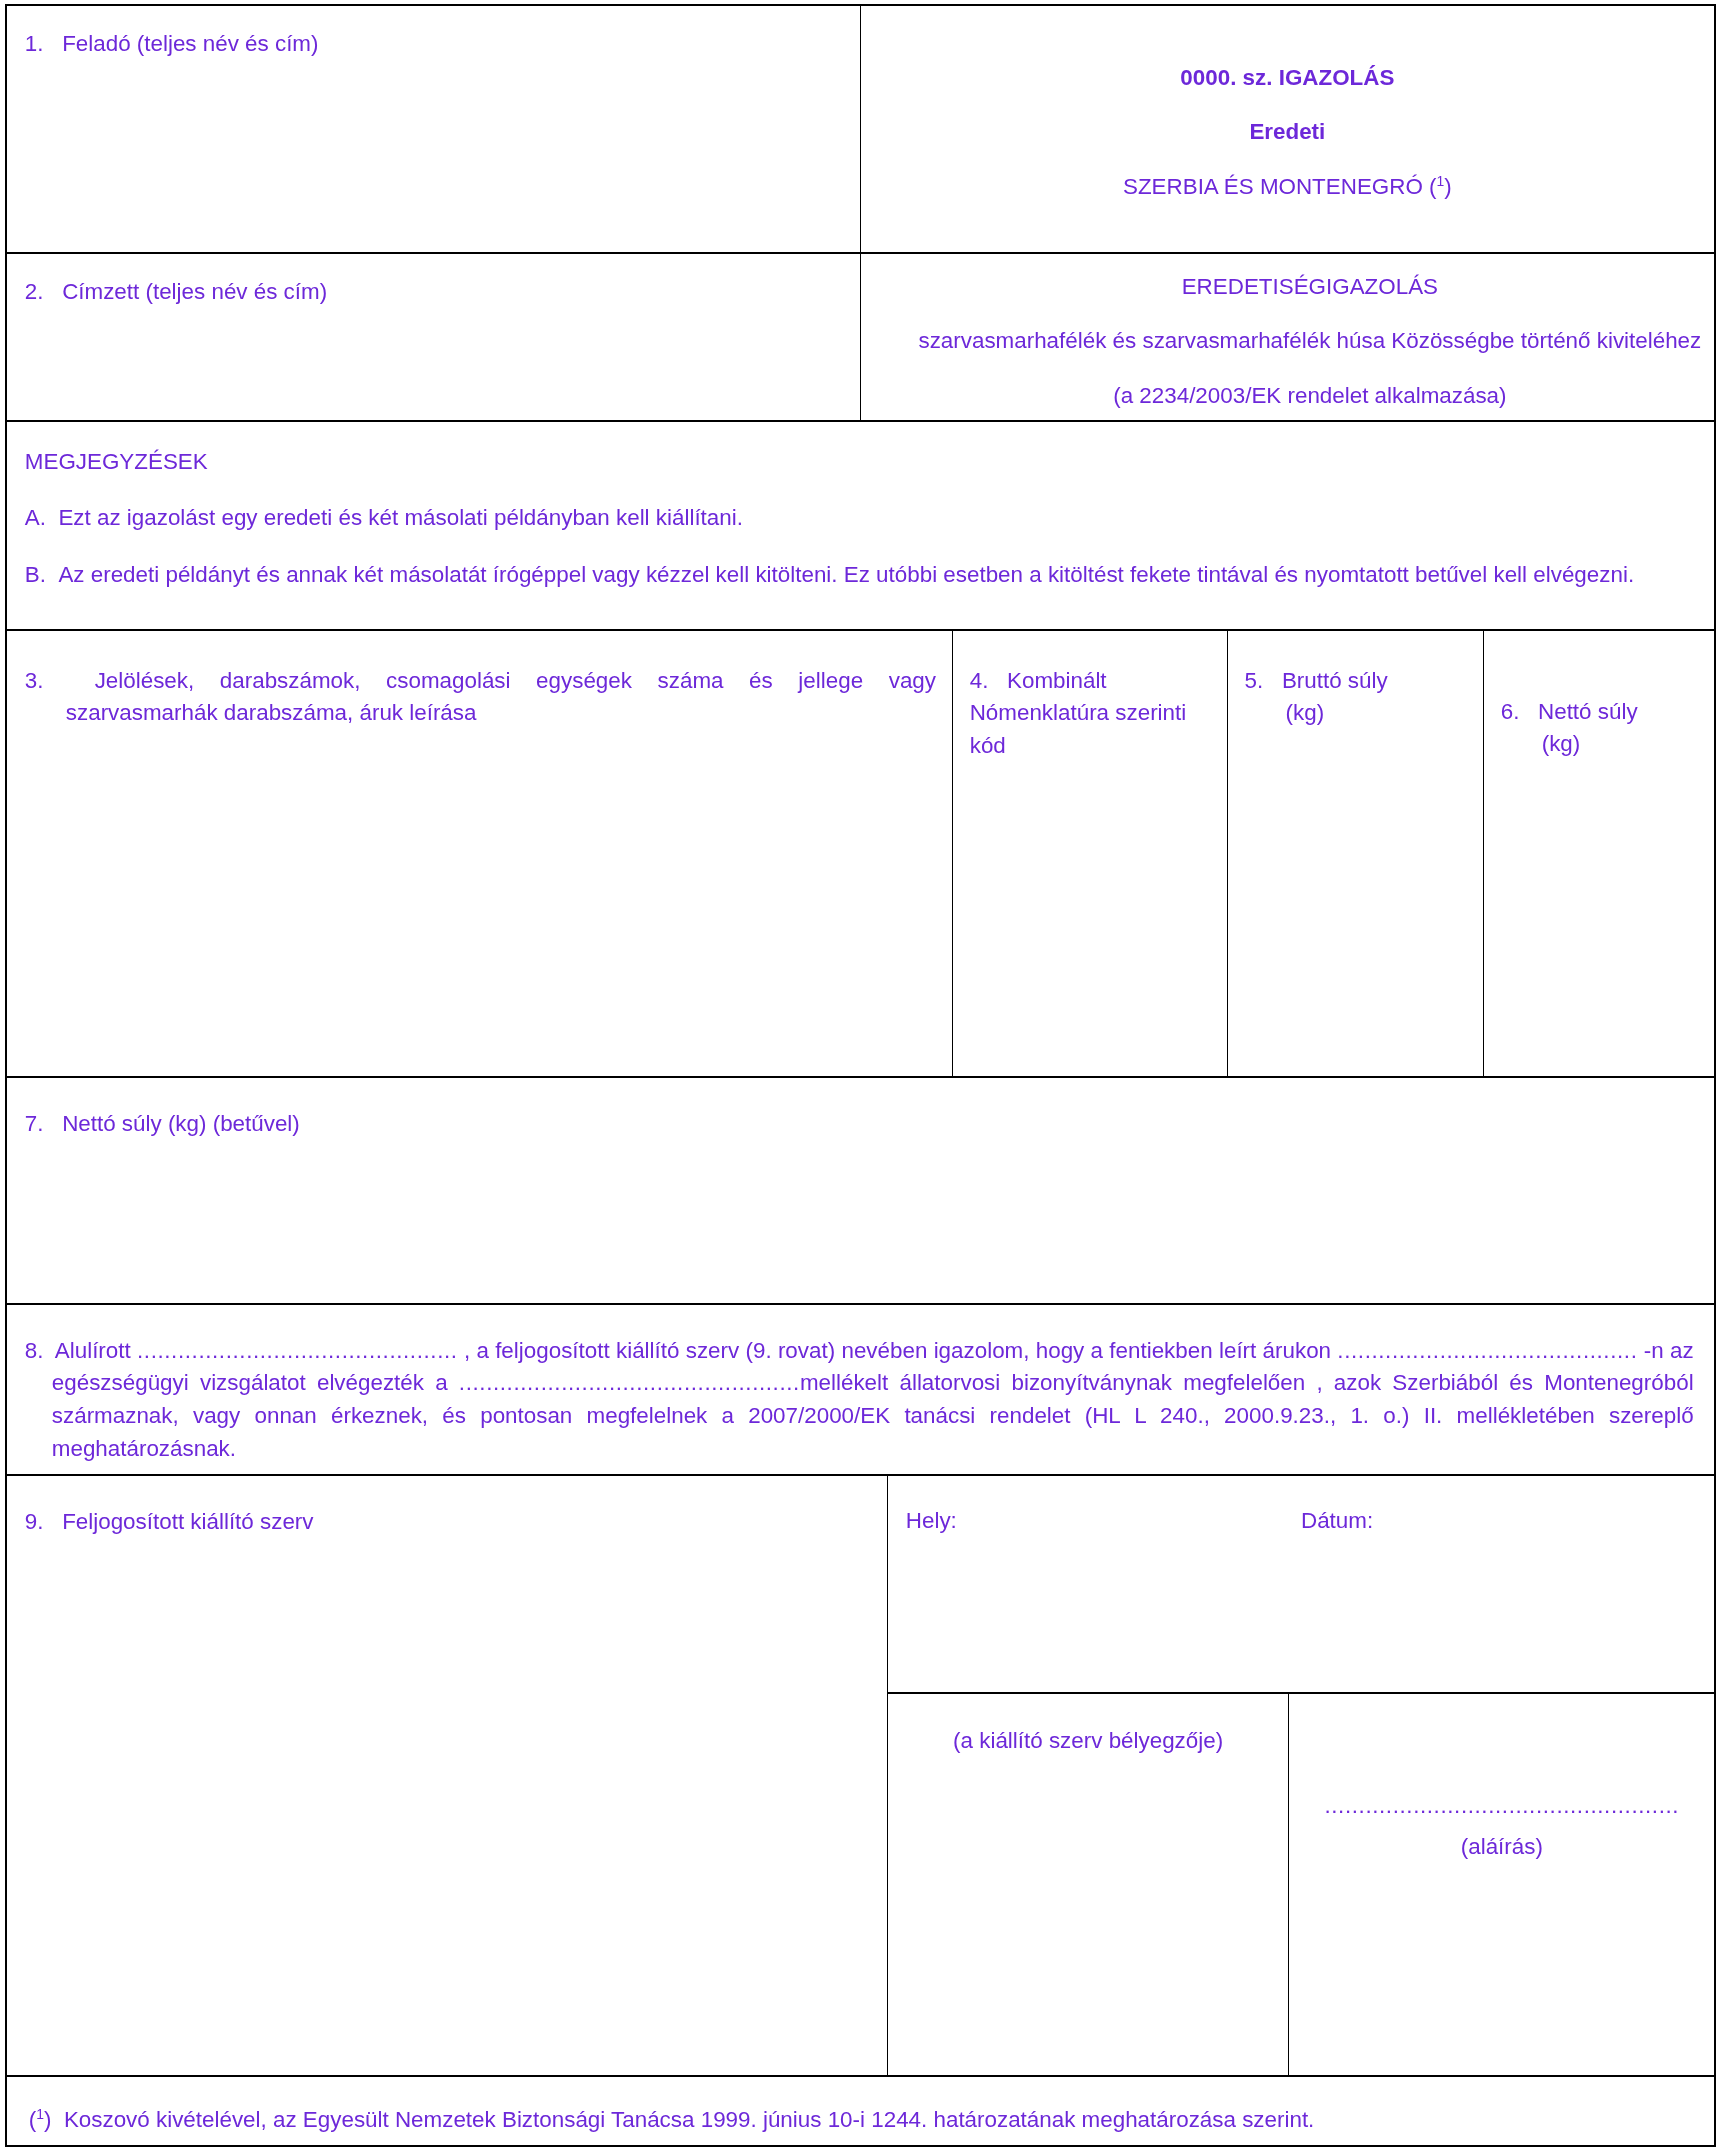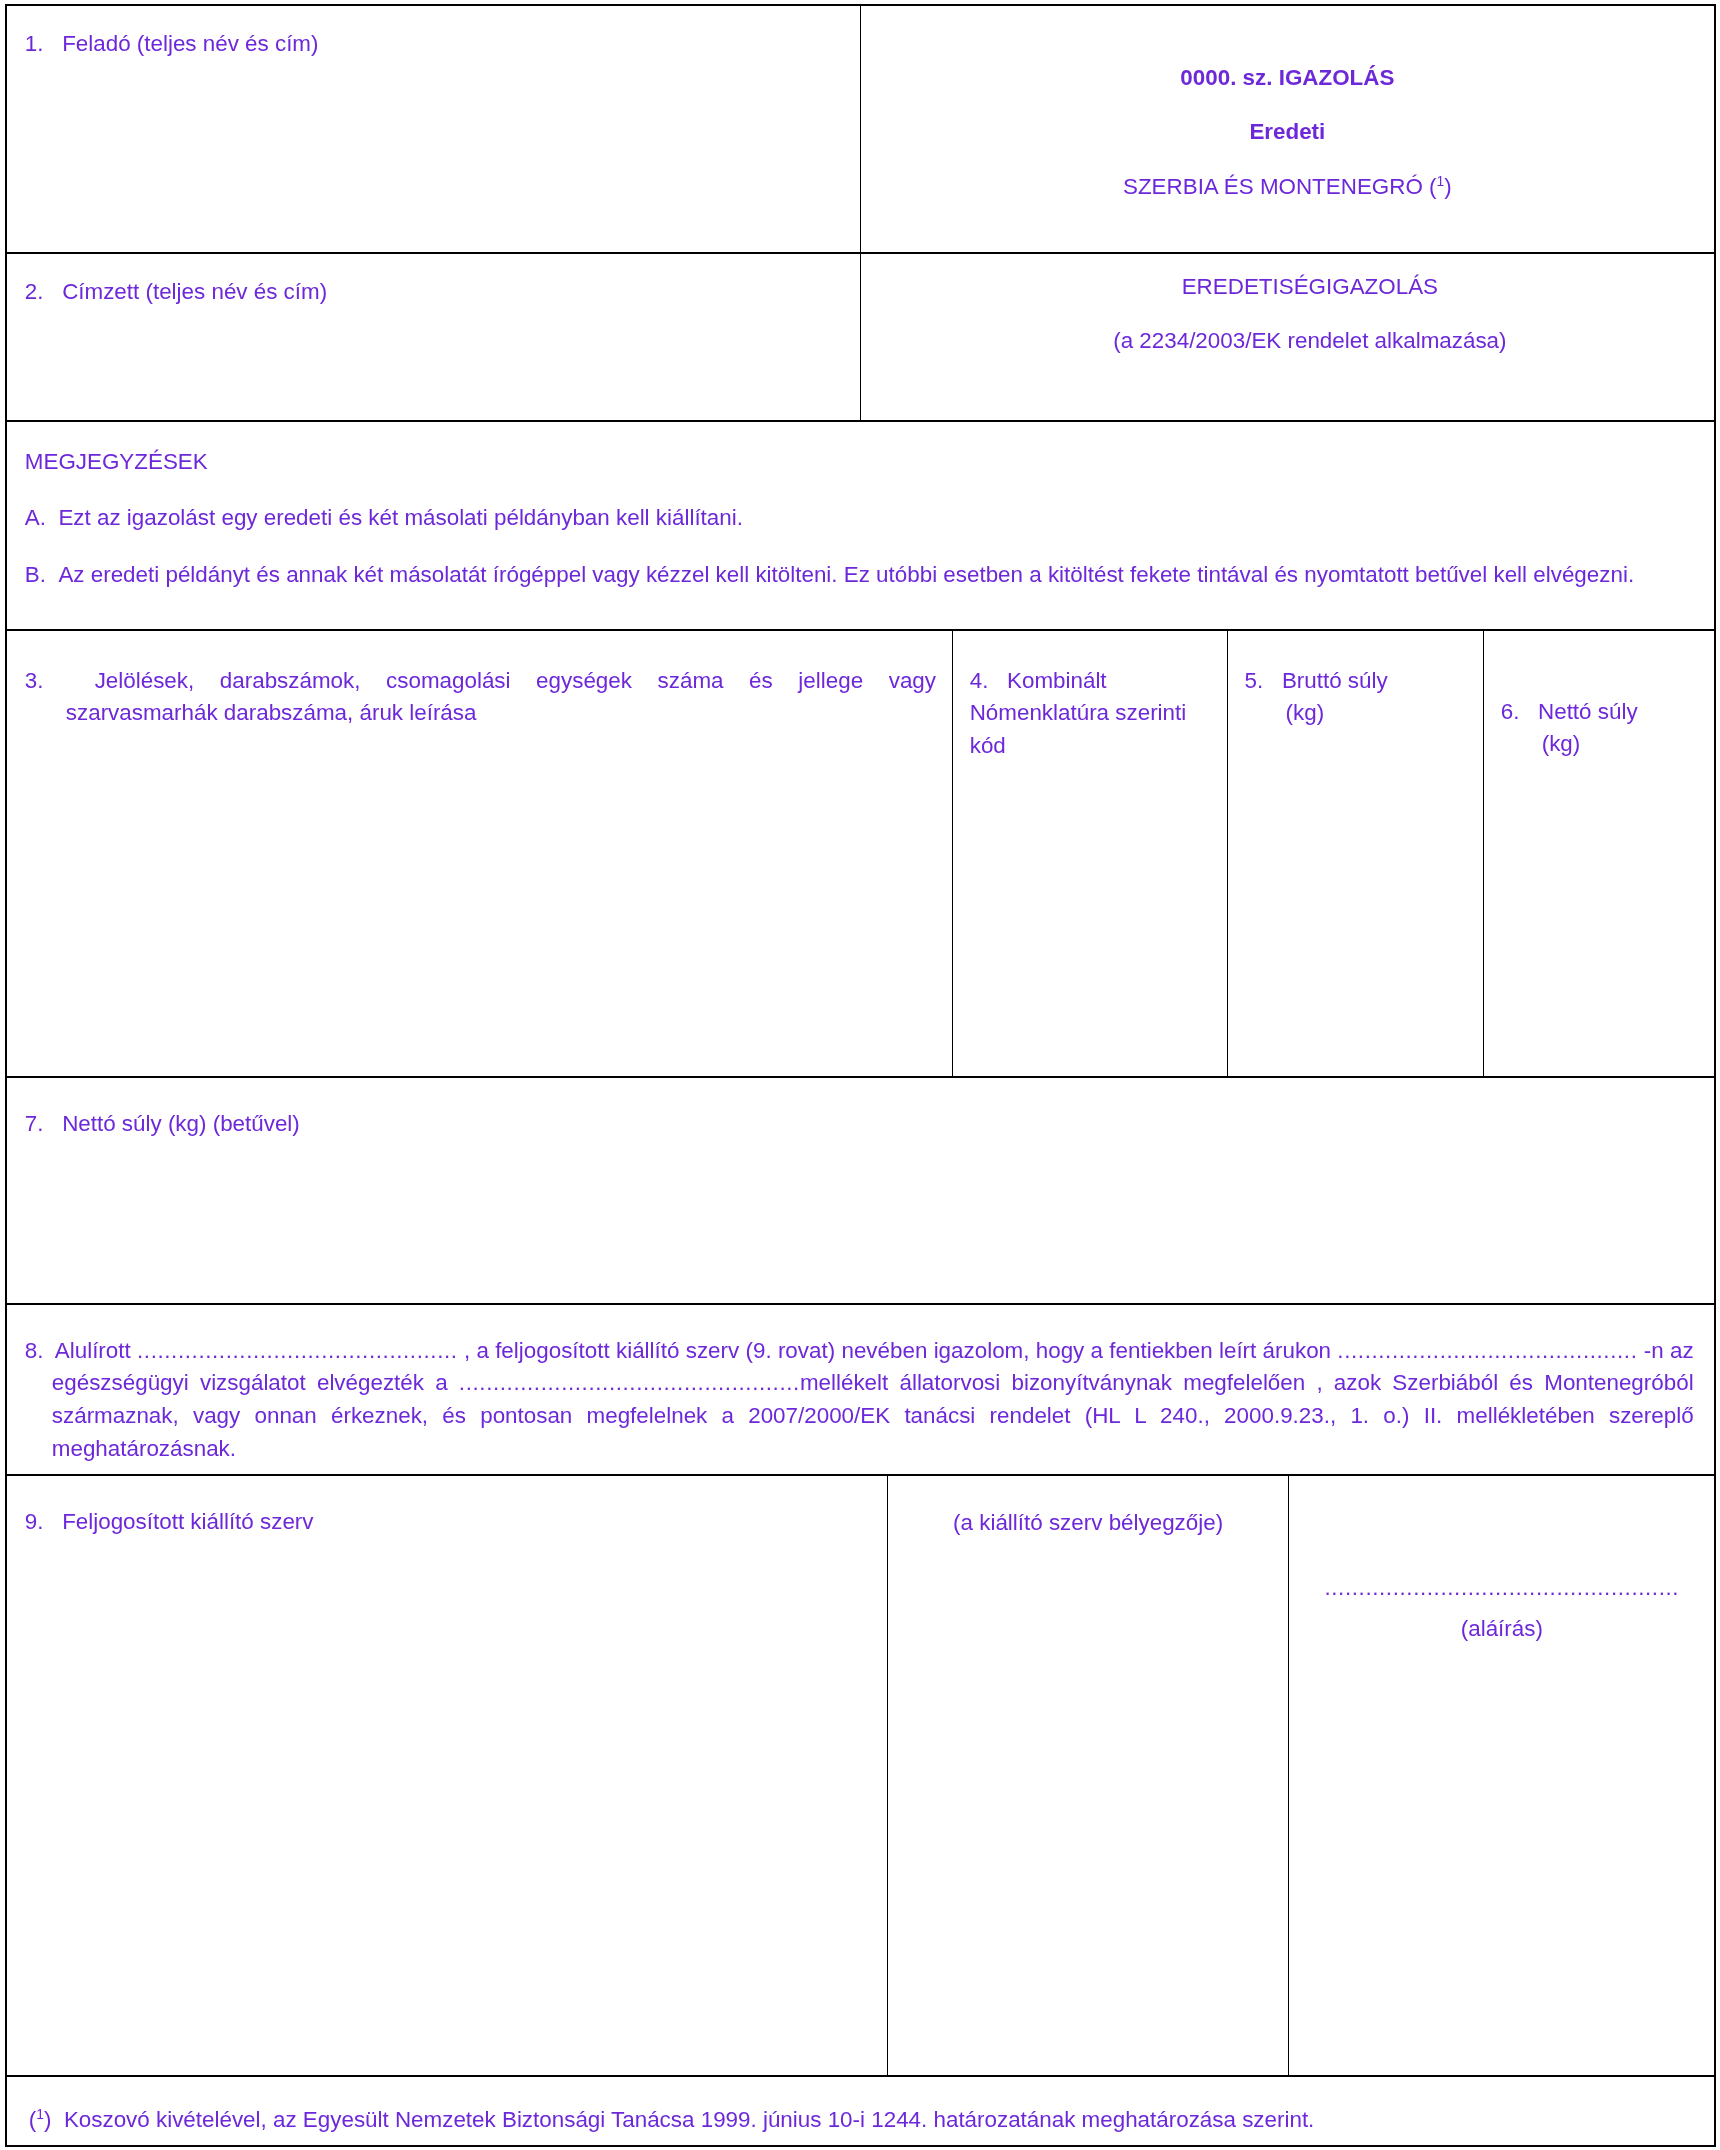--- a/index.html
+++ b/index.html
@@ -77,20 +77,21 @@
         <div class="line"><span>SZERBIA ÉS MONTENEGRÓ (</span><span class="sup">1</span><span>)</span></div>
       </div>
     </div>
 
     <div class="row r2">
       <div class="cell half vr pad">
         <div class="hang">2.&nbsp;&nbsp; Címzett (teljes név és cím)</div>
       </div>
       <div class="cell half center-col">
         <div class="line">EREDETISÉGIGAZOLÁS</div>
+        <div class="line">szarvasmarhafélék és szarvasmarhafélék húsa Közösségbe történő kiviteléhez</div>
         <div class="line">(a 2234/2003/EK rendelet alkalmazása)</div>
       </div>
     </div>
 
     <div class="row rnotes">
       <div>MEGJEGYZÉSEK</div>
       <div class="note-item hang">A.&nbsp;&nbsp;Ezt az igazolást egy eredeti és két másolati példányban kell kiállítani.</div>
       <div class="note-item hang">B.&nbsp;&nbsp;Az eredeti példányt és annak két másolatát írógéppel vagy kézzel kell kitölteni. Ez utóbbi esetben a kitöltést fekete tintával és nyomtatott betűvel kell elvégezni.</div>
     </div>
 
@@ -120,20 +121,24 @@
 
     <div class="row r8">
       <p class="clause"><span>8.&nbsp; Alulírott </span><span class="dots">...............................................</span><span> , a feljogosított kiállító szerv (9. rovat) nevében igazolom, hogy a fentiekben leírt árukon </span><span class="dots">............................................</span><span> -n az egészségügyi vizsgálatot elvégezték a </span><span class="dots">..................................................</span><span>mellékelt állatorvosi bizonyítványnak megfelelően , azok Szerbiából és Montenegróból származnak, vagy onnan érkeznek, és pontosan megfelelnek a 2007/2000/EK tanácsi rendelet (HL L 240., 2000.9.23., 1. o.) II. mellékletében szereplő meghatározásnak.</span></p>
     </div>
 
     <div class="row r9">
       <div class="cell r9left vr">
         <div class="hang">9.&nbsp;&nbsp; Feljogosított kiállító szerv</div>
       </div>
       <div class="cell r9right">
+        <div class="hd-box">
+          <span>Hely:</span>
+          <span class="date-label">Dátum:</span>
+        </div>
         <div class="stamp-row">
           <div class="stamp-cell">
             <div>(a kiállító szerv bélyegzője)</div>
           </div>
           <div class="sig-cell">
             <div class="dots">....................................................</div>
             <div class="sig-label">(aláírás)</div>
           </div>
         </div>
       </div>

